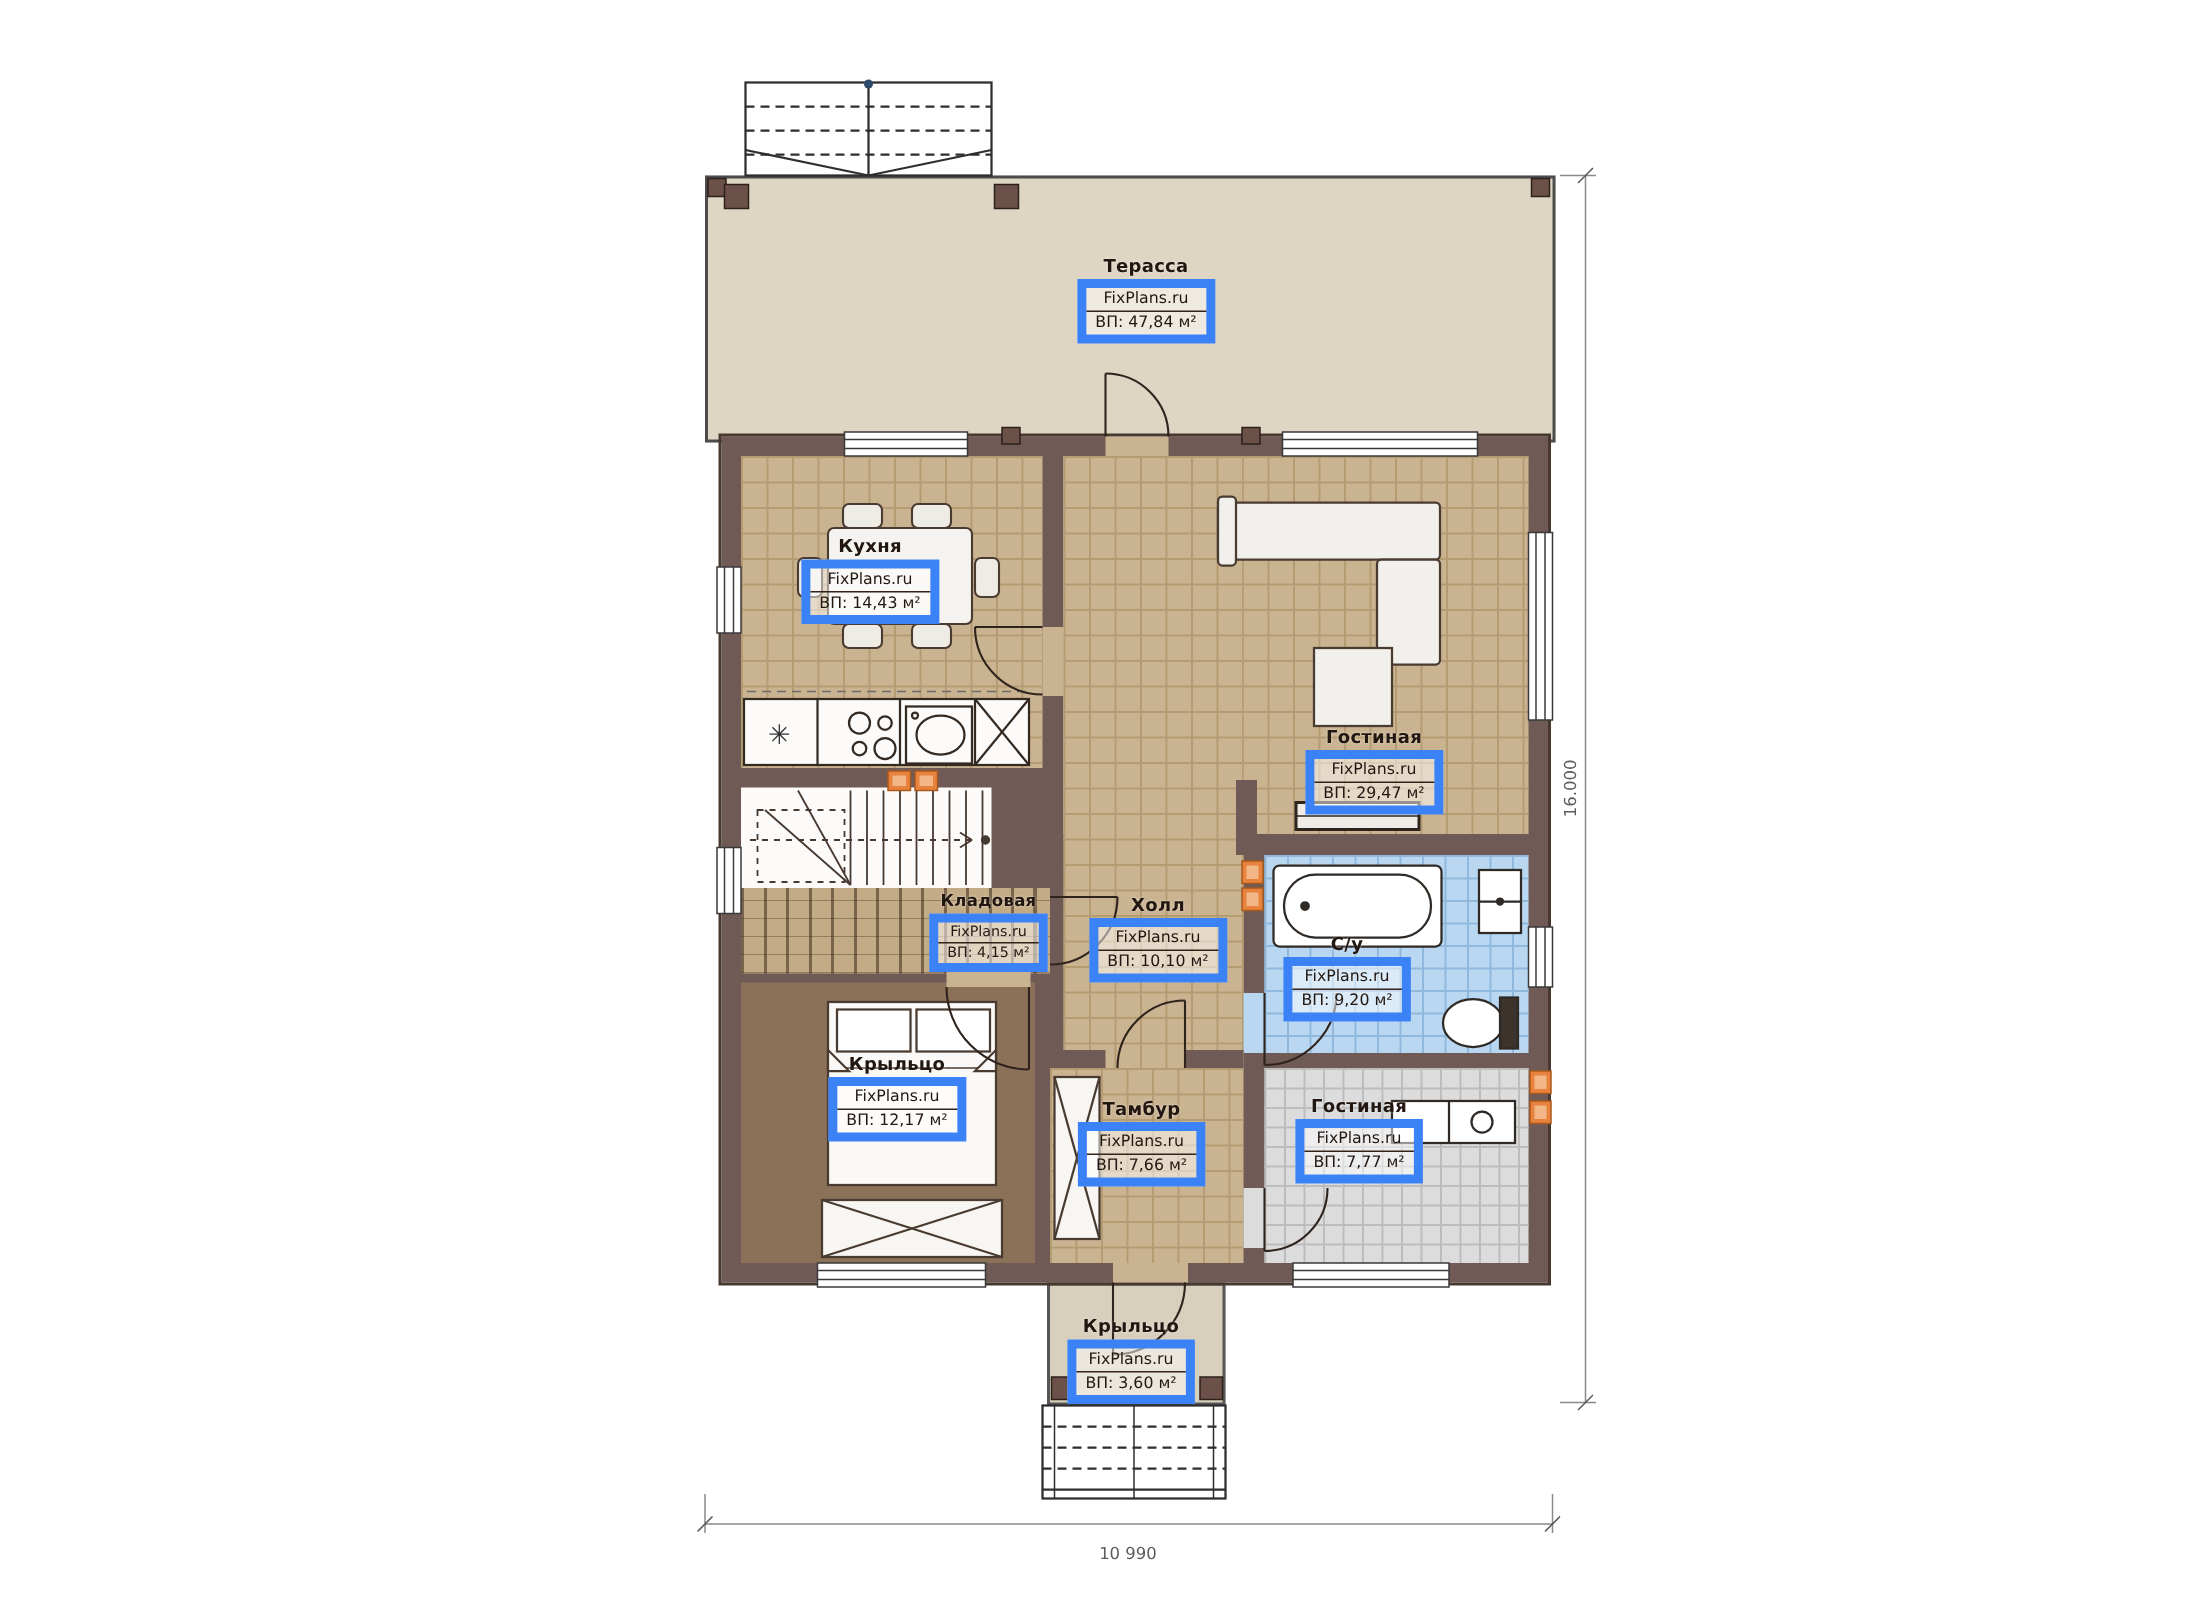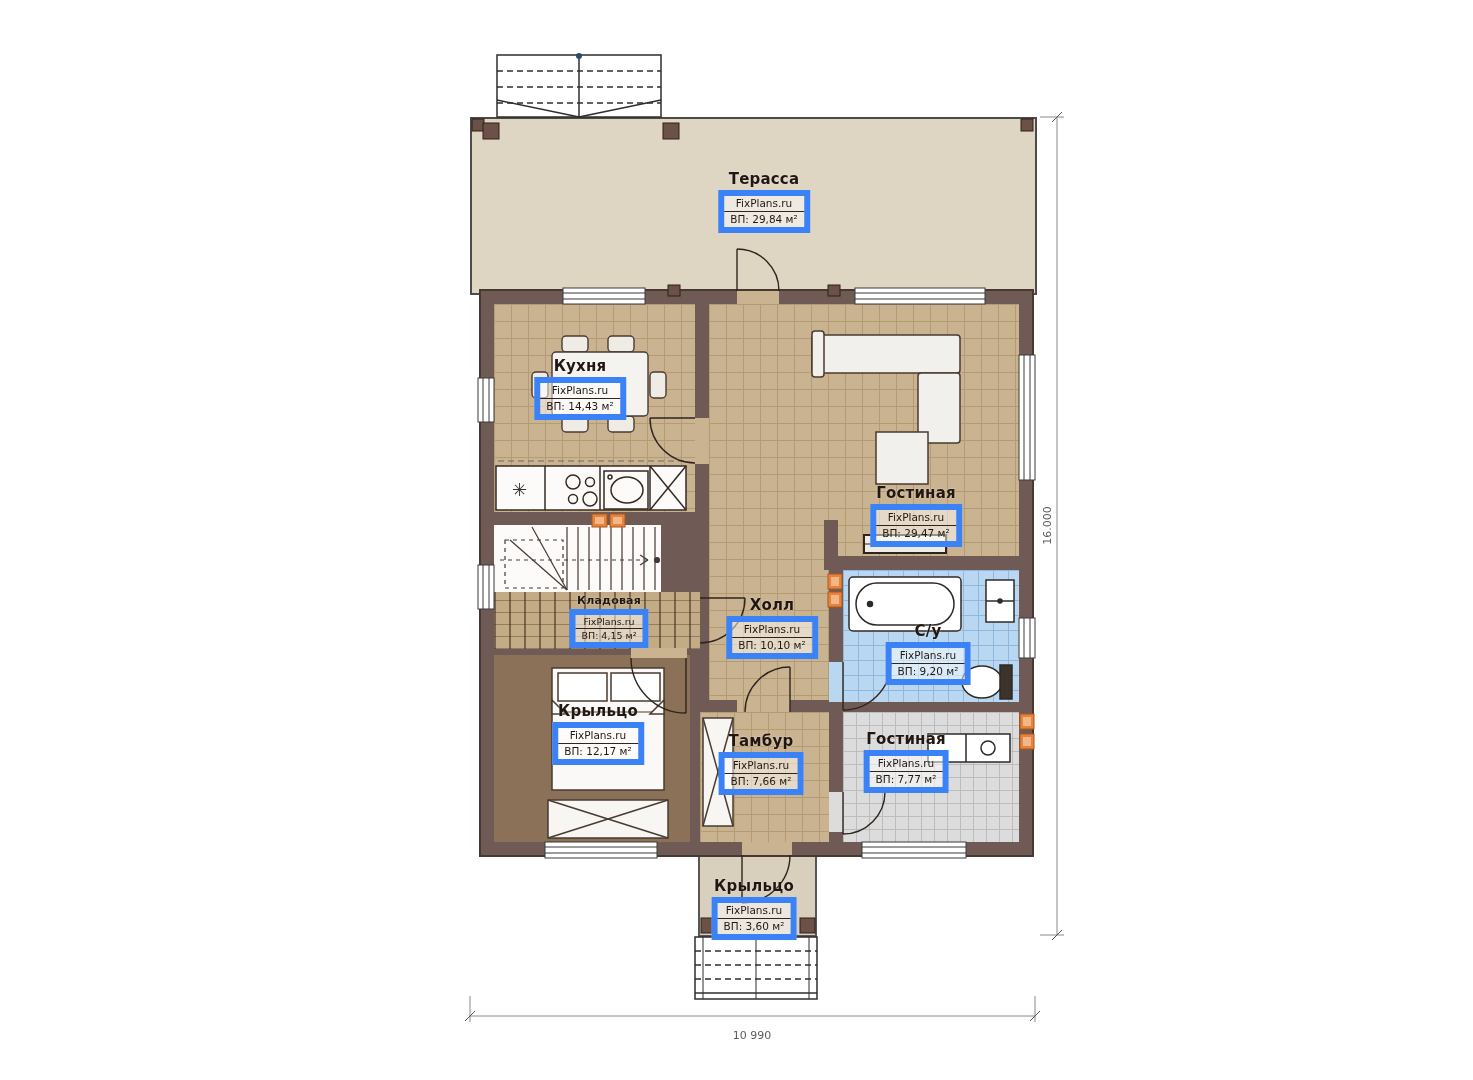--- a/index.html
+++ b/index.html
@@ -24,21 +24,21 @@
     background-size:13px 13px;}
   .floor-brown{background:#8b7158;}
   .floor-white{background:#fcfbf9;}
   .pantry-hatch{background-color:#c3ab85;
     background-image:repeating-linear-gradient(90deg,rgba(59,41,28,.55) 0 2px,transparent 2px 15px),
                      repeating-linear-gradient(0deg,rgba(59,41,28,.35) 0 1px,transparent 1px 12px);}
   .wall{background:#6f5a55;}
   
   .room-label{position:absolute;transform:translateX(-50%);text-align:center;z-index:10;
               color:#221710;}
-  .room-name{font-weight:bold;font-size:15px;letter-spacing:.2px;text-shadow:0 0 2px rgba(255,255,255,.6);}
+  .room-name{font-weight:bold;font-size:12px;letter-spacing:.2px;text-shadow:0 0 2px rgba(255,255,255,.6);}
   .label-box{display:inline-block;border:6px solid #3b82f6;background:rgba(255,255,255,.5);
              margin-top:2px;}
   .label-site,.label-area{font-size:10.5px;line-height:15px;padding:0 6px;white-space:nowrap;}
   .label-area{border-top:1.5px solid #33231a;}
   .room-label.small .room-name{font-size:11px;}
   .room-label.small .label-site,.room-label.small .label-area{font-size:9.5px;line-height:13px;}
   
   .dim-text{position:absolute;font-size:11px;color:#5c5c5c;z-index:10;}
   .dim-v{transform:rotate(-90deg);transform-origin:center;}
   svg.overlay{position:absolute;left:0;top:0;z-index:5;pointer-events:none;}
@@ -295,48 +295,48 @@
         <line x1="1035" y1="996" x2="1035" y2="1022"></line>
       <line x1="470" y1="1016" x2="1035" y2="1016"></line>
       <line x1="465" y1="1021" x2="475" y2="1011" stroke="#555"></line>
         <line x1="1030" y1="1021" x2="1040" y2="1011" stroke="#555"></line>
     </g>
   </svg>
 
   <div class="room-label" style="left:764px;top:170px;">
     <div class="room-name">Терасса</div>
     <div class="label-box"><div class="label-site">FixPlans.ru</div>
-    <div class="label-area">ВП: 29,84 м²</div></div>
+    <div class="label-area">ВП: 47,84 м²</div></div>
   </div>
   <div class="room-label" style="left:580px;top:357px;">
     <div class="room-name">Кухня</div>
     <div class="label-box"><div class="label-site">FixPlans.ru</div>
     <div class="label-area">ВП: 14,43 м²</div></div>
   </div>
   <div class="room-label" style="left:916px;top:484px;">
     <div class="room-name">Гостиная</div>
     <div class="label-box"><div class="label-site">FixPlans.ru</div>
     <div class="label-area">ВП: 29,47 м²</div></div>
   </div>
   <div class="room-label" style="left:772px;top:596px;">
     <div class="room-name">Холл</div>
     <div class="label-box"><div class="label-site">FixPlans.ru</div>
     <div class="label-area">ВП: 10,10 м²</div></div>
   </div>
-  <div class="room-label small" style="left:587px;top:594px;padding-left:44px;">
+  <div class="room-label small" style="left:637px;top:594px;padding-left:44px;">
     <div class="room-name">Кладовая</div>
     <div class="label-box"><div class="label-site">FixPlans.ru</div>
     <div class="label-area">ВП: 4,15 м²</div></div>
   </div>
   <div class="room-label" style="left:598px;top:702px;">
     <div class="room-name">Крыльцо</div>
     <div class="label-box"><div class="label-site">FixPlans.ru</div>
     <div class="label-area">ВП: 12,17 м²</div></div>
   </div>
-  <div class="room-label" style="left:928px;top:622px;">
+  <div class="room-label" style="left:898px;top:622px;">
     <div class="room-name">С/у</div>
     <div class="label-box"><div class="label-site">FixPlans.ru</div>
     <div class="label-area">ВП: 9,20 м²</div></div>
   </div>
   <div class="room-label" style="left:761px;top:732px;">
     <div class="room-name">Тамбур</div>
     <div class="label-box"><div class="label-site">FixPlans.ru</div>
     <div class="label-area">ВП: 7,66 м²</div></div>
   </div>
   <div class="room-label" style="left:906px;top:730px;">

